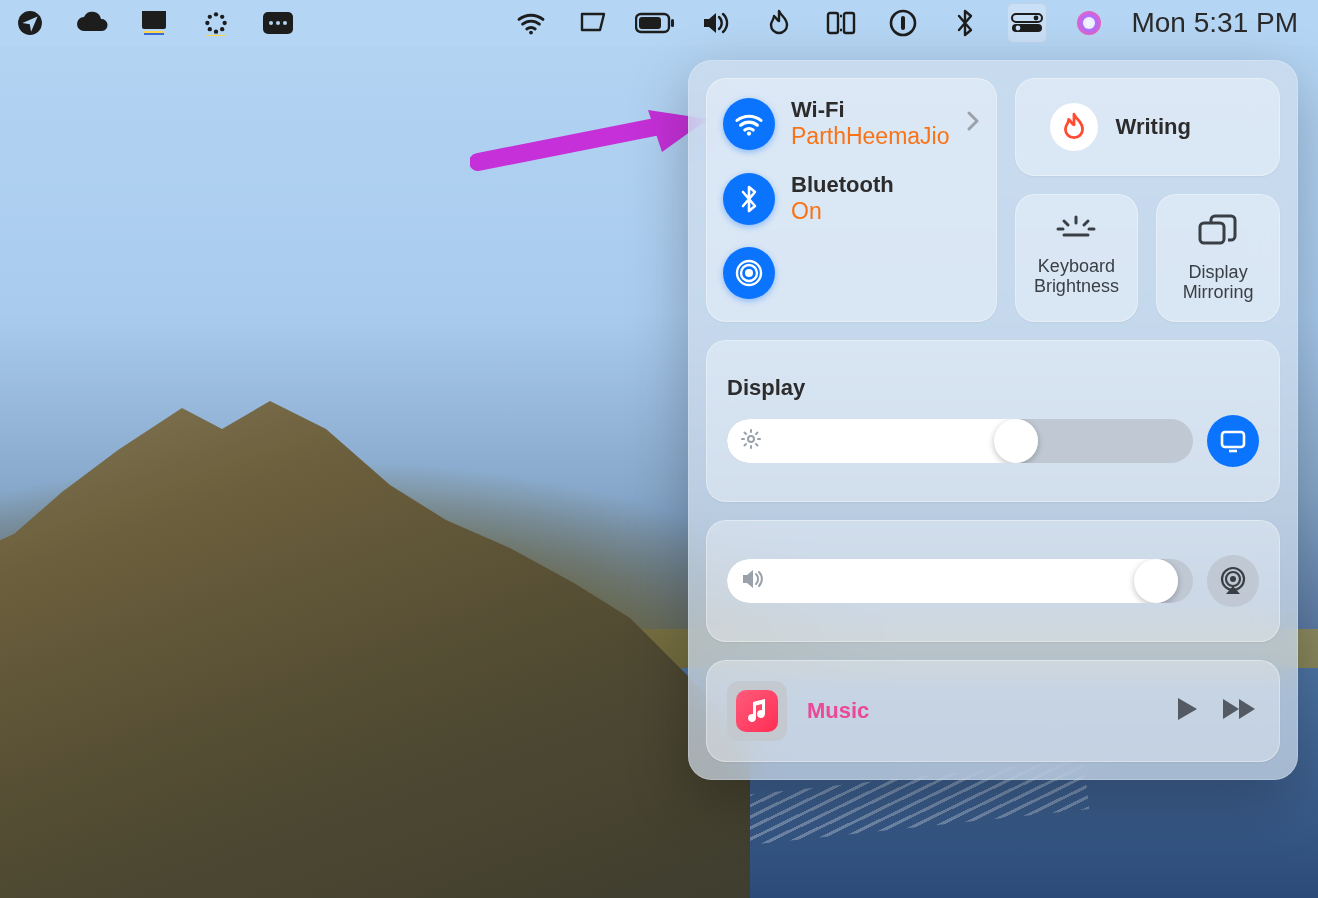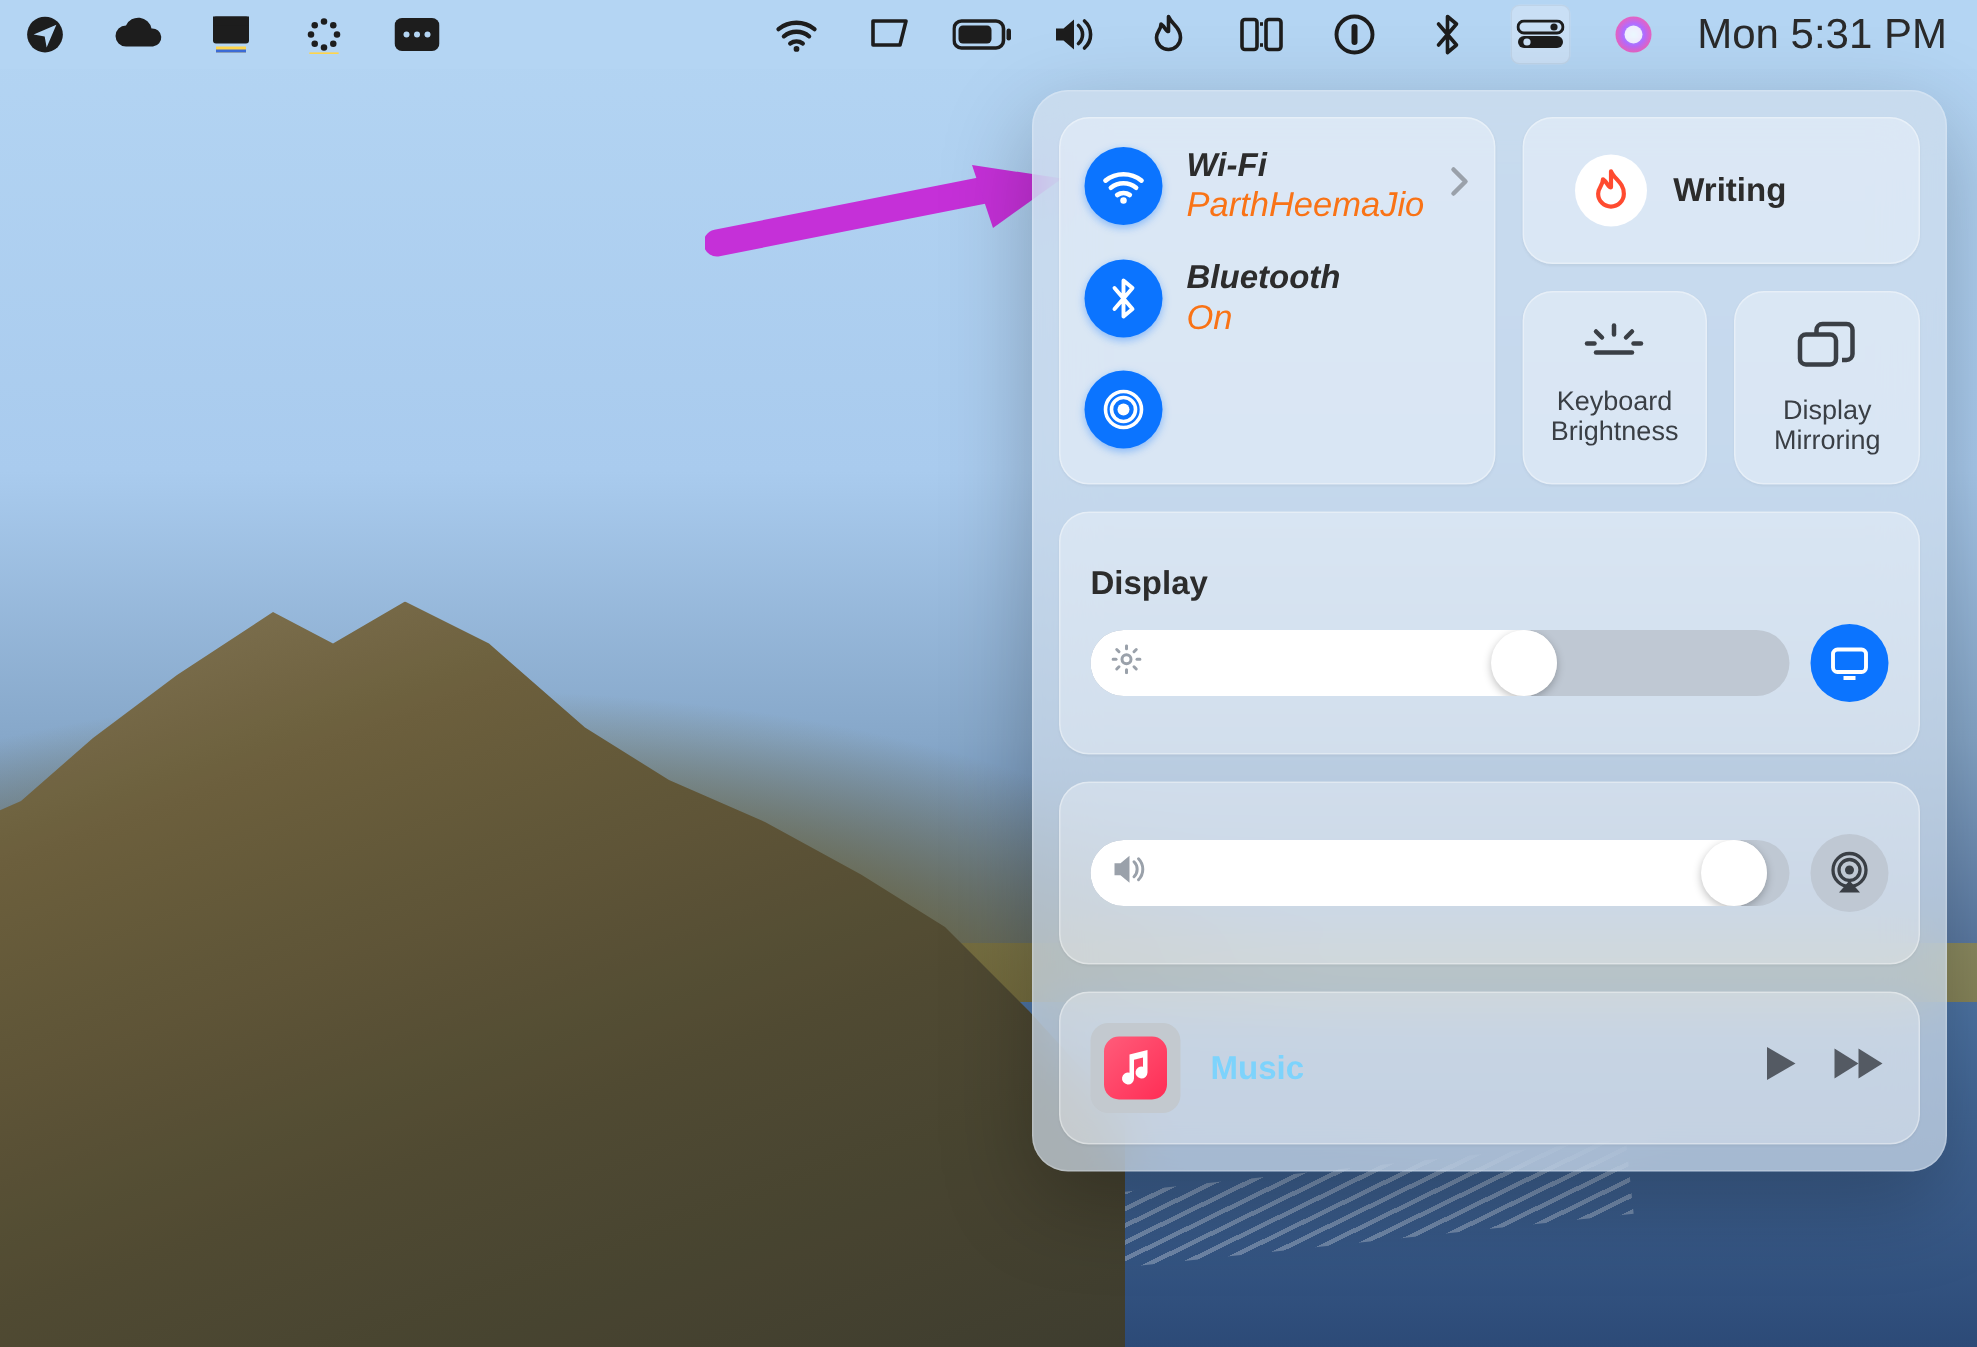--- a/index.html
+++ b/index.html
@@ -79,21 +79,21 @@
     box-shadow: 0 1px 2px rgba(0,0,0,.05);
   }
   .conn-tile { flex: 1; padding: 18px 16px; display:flex; flex-direction:column; gap:22px; }
   .conn-item { display:flex; align-items:center; gap:16px; cursor:pointer; }
   .conn-icon {
     width:52px; height:52px; border-radius:50%; background:#0b74ff;
     display:flex; align-items:center; justify-content:center;
     box-shadow: 0 2px 6px rgba(11,116,255,.4);
     flex-shrink:0;
   }
-  .conn-text { flex:1; min-width:0;font-style:italic; }
+  .conn-text { flex:1; min-width:0; }
   .conn-title { font-size:22px; font-weight:600; color:#2c2c2c; }
   .conn-sub { font-size:23px; color:#f97316; white-space:nowrap; overflow:hidden; text-overflow:ellipsis;}
   .chev { color:#9aa1aa; font-size:26px; }
 
   .col-right { width:280px; display:flex; flex-direction:column; gap:18px; }
   .focus-tile { display:flex; align-items:center; gap:18px; padding:24px 34px; }
   .focus-icon { width:48px; height:48px; border-radius:50%; background:#fff; display:flex; align-items:center; justify-content:center; }
   .focus-label { font-size:22px; font-weight:600; color:#2c2c2c; }
 
   .two-small { display:flex; gap:18px; }
@@ -124,21 +124,21 @@
 
   .music { display:flex; align-items:center; gap:20px; }
   .music-app {
     width:60px; height:60px; border-radius:12px; background:#c3c9cf; display:flex; align-items:center; justify-content:center;
   }
   .music-app-inner{
     width:42px; height:42px; border-radius:10px;
     background: linear-gradient(135deg,#ff5c7a,#ff2d55);
     display:flex; align-items:center; justify-content:center;
   }
-  .music-title { font-size:22px; font-weight:600; color:#7dd3fc; flex:1;}
+  .music-title { font-size:22px; font-weight:600; color:#ec4899; flex:1;}
   .play-ctrls { display:flex; gap:22px; align-items:center; color:#545a63; }
 </style>
 </head>
 <body>
 
 <div class="desktop">
   <div class="sea"></div>
   <div class="foam"></div>
   <div class="mountain"></div>
 </div>

